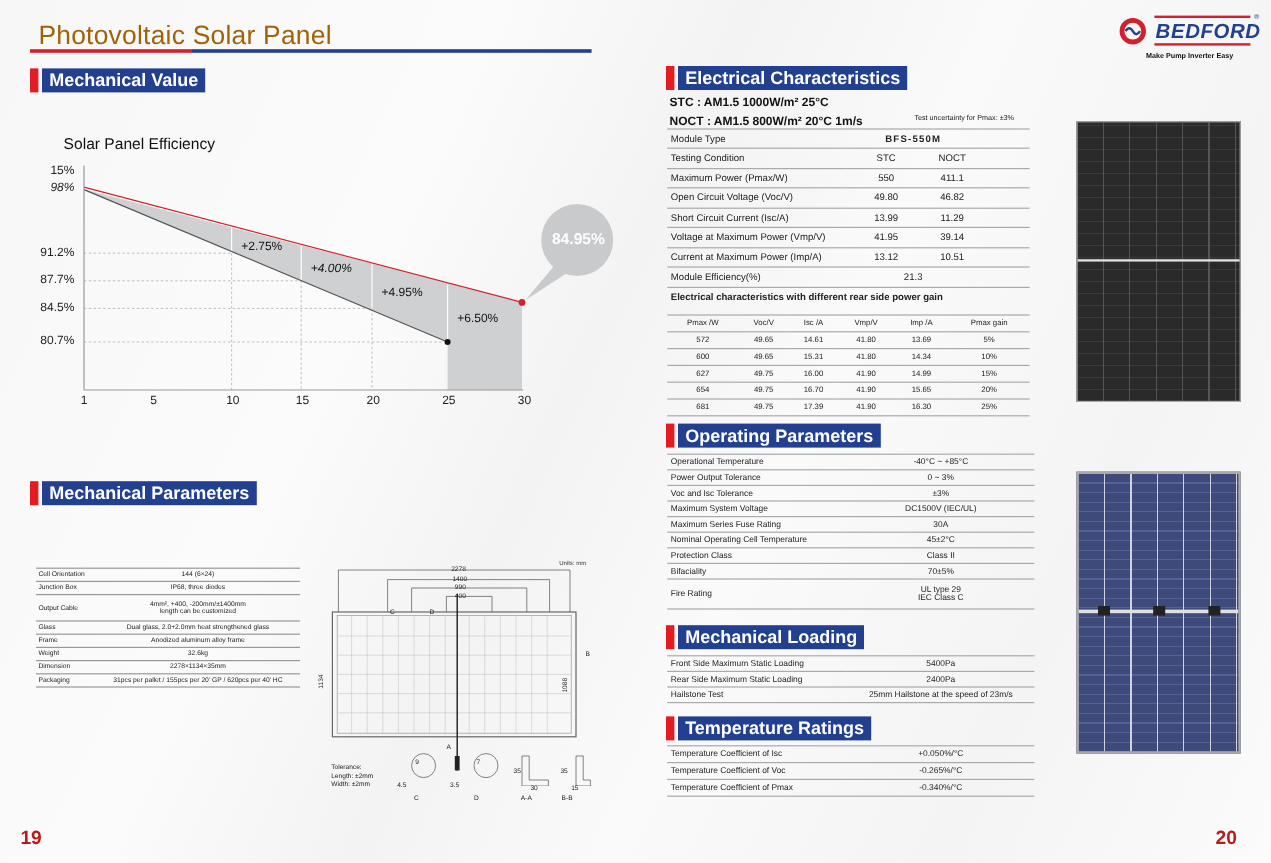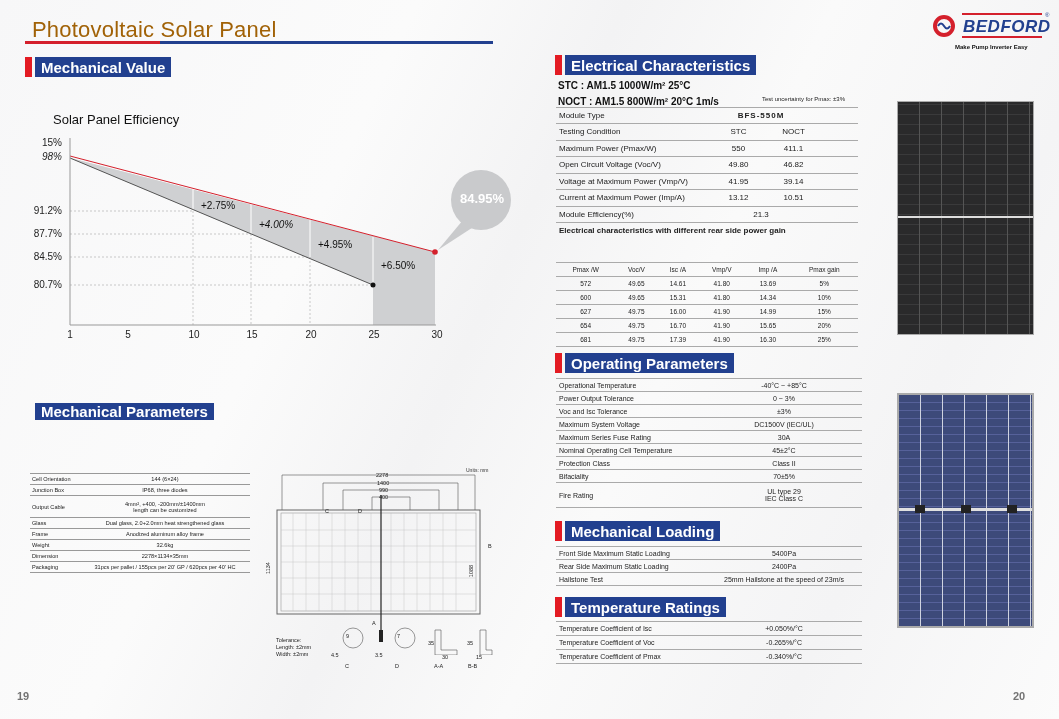--- a/index.html
+++ b/index.html
@@ -45,21 +45,21 @@
   .rtable { border-collapse: collapse; font-size: 8px; color: #222; }
   .rtable td { border-bottom: 1px solid #aaa; padding: 0 3px; vertical-align: middle; }
   .rtable tr.first td { border-top: 1px solid #aaa; }
   .c { text-align: center; }
 
   .stc-line { left: 558px; top: 80px; font-size: 10px; font-weight: bold; color: #111; }
   .noct-line { left: 558px; top: 96px; font-size: 10px; font-weight: bold; color: #111; }
   .uncert { left: 762px; top: 96px; font-size: 6px; color: #222; }
   .logo-tag { left: 955px; top: 44px; font-size: 6px; font-weight: bold; color: #111; }
 
-  .pageno { font-size: 11px; font-weight: bold; color: #737373; top: 690px; }
+  .pageno { font-size: 16px; font-weight: bold; color: #b91c1c; top: 690px; }
 </style>
 </head>
 <body>
 
 <div class="abs page-title">Photovoltaic Solar Panel</div>
 <div class="abs title-line-red"></div>
 <div class="abs title-line-blue"></div>
 
 <div class="abs sec big" style="left:25px; top:57px;">
   <span class="red"></span>
@@ -118,21 +118,21 @@
 <div class="abs xlab" style="left:242px;">15</div>
 <div class="abs xlab" style="left:301px;">20</div>
 <div class="abs xlab" style="left:364px;">25</div>
 <div class="abs xlab" style="left:427px;">30</div>
 
 <div class="abs gain" style="left:201px; top:200px;">+2.75%</div>
 <div class="abs gain" style="left:259px; top:219px;font-style:italic;">+4.00%</div>
 <div class="abs gain" style="left:318px; top:239px;">+4.95%</div>
 <div class="abs gain" style="left:381px; top:260px;">+6.50%</div>
 
-<div class="abs sec big" style="left:25px; top:401px;align-items:center;">
+<div class="abs sec big" style="left:25px; top:401px;">
   <span class="red"></span>
   <span class="blue">Mechanical Parameters</span>
 </div>
 
 <table class="abs mtable">
   <tbody>
       <tr>
         <td>Cell Orientation</td>
         <td class="v">144 (6×24)</td>
       </tr>
@@ -292,20 +292,26 @@
         <td class="c">411.1</td>
         <td></td>
       </tr>
   <tr style="height:16.5px;">
         <td>Open Circuit Voltage (Voc/V)</td>
         <td class="c">49.80</td>
         <td class="c">46.82</td>
         <td></td>
       </tr>
   <tr style="height:16.5px;">
+        <td>Short Circuit Current (Isc/A)</td>
+        <td class="c">13.99</td>
+        <td class="c">11.29</td>
+        <td></td>
+      </tr>
+  <tr style="height:16.5px;">
         <td>Voltage at Maximum Power (Vmp/V)</td>
         <td class="c">41.95</td>
         <td class="c">39.14</td>
         <td></td>
       </tr>
   <tr style="height:16.5px;">
         <td>Current at Maximum Power (Imp/A)</td>
         <td class="c">13.12</td>
         <td class="c">10.51</td>
         <td></td>

